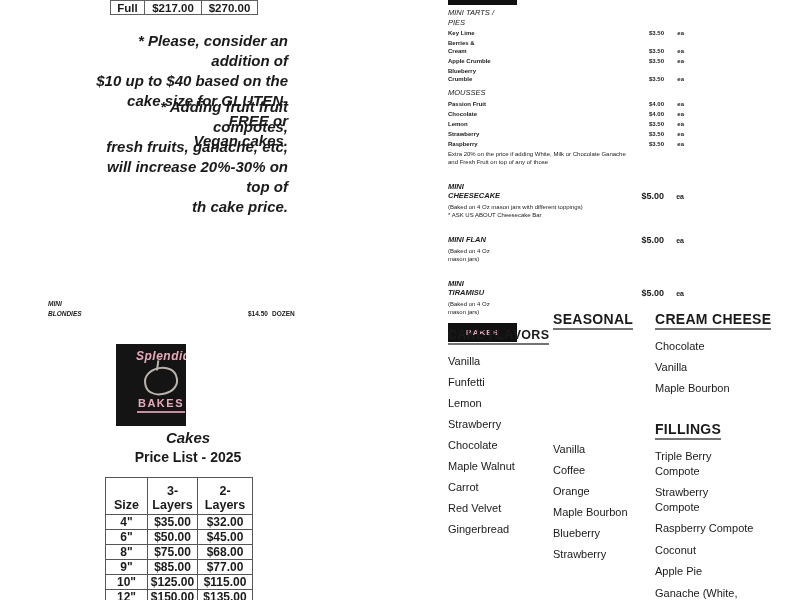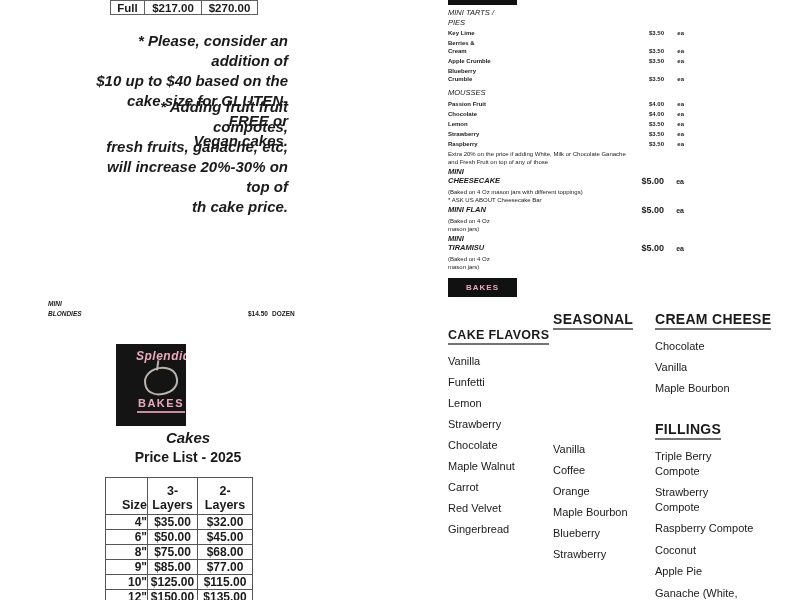--- a/index.html
+++ b/index.html
@@ -39,36 +39,36 @@
   .cakes-title    { position:absolute; left:88px; top:429px; width:200px; text-align:center;
                     font-size:15px; font-weight:bold; font-style:italic; }
   .cakes-subtitle { position:absolute; left:88px; top:449px; width:200px; text-align:center;
                     font-size:14px; font-weight:bold; }
 
   .price-table { position:absolute; left:105px; top:477px; border-collapse:collapse; }
   .price-table th, .price-table td { border:1px solid #555; text-align:center; font-weight:bold; padding:0; }
   .price-table th { height:37px; vertical-align:bottom; font-size:12.5px; line-height:14px;
                     white-space:pre-line; padding-bottom:2px; }
   .price-table td { height:15px; font-size:12px; }
-  .price-table .w0 { width:42px;text-align:right; }
+  .price-table .w0 { width:42px; }
   .price-table .w1 { width:50px; }
   .price-table .w2 { width:55px; }
 
   
   .menu-col { position:absolute; left:448px; top:0; width:236px; }
   .img-bar { width:69px; height:5px; background:#111; margin-bottom:3px; }
   .menu-heading { font-size:7.5px; font-weight:normal; font-style:italic; line-height:9.5px;
                   white-space:pre-line; margin-bottom:2px; }
   .menu-heading.mt { margin-top:5px; }
   .menu-row { display:flex; align-items:flex-end; margin-bottom:2px; }
   .mi-name  { flex:1; font-size:6px; font-weight:bold; line-height:8px; white-space:pre-line; }
   .mi-price { width:30px; text-align:right; font-size:6px; font-weight:bold; line-height:8px; }
   .mi-unit  { width:20px; text-align:right; font-size:6px; font-weight:bold; line-height:8px; }
   .menu-note { font-size:6px; line-height:8.5px; white-space:pre-line; margin-top:1px; color:#222; }
-  .mini-block { margin-top:0; }
+  .mini-block { margin-top:15px; }
   .mini-block .mi-name  { font-size:7.5px; font-style:italic; line-height:9.5px; }
   .mini-block .mi-price { font-size:9px;  line-height:10px; }
   .mini-block .mi-unit  { font-size:7px;  line-height:9px; }
   .logo2 { width:69px; height:19px; background:#111; margin-top:6px; display:flex;
            align-items:center; justify-content:center; }
   .logo2-text { color:#e8aabb; font-weight:bold; font-size:8px; letter-spacing:1px; }
 
   
   .flavor-list { position:absolute; }
   .list-heading { font-size:14px; font-weight:bold; letter-spacing:0.3px; display:inline-block;

